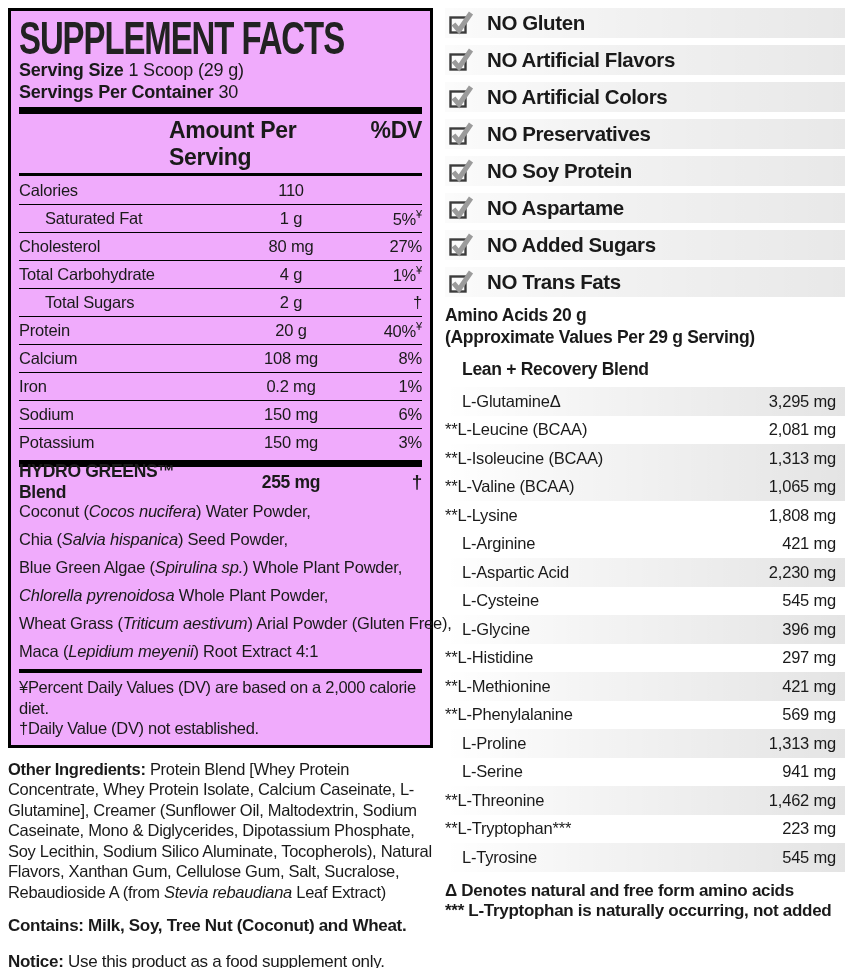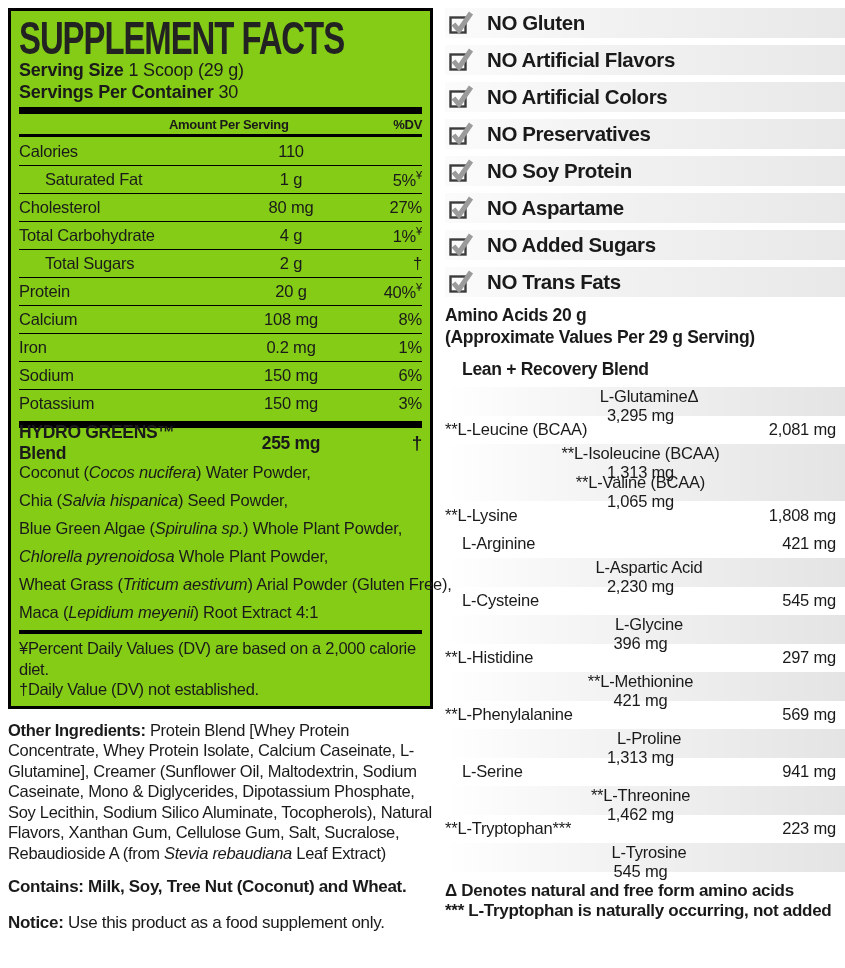--- a/index.html
+++ b/index.html
@@ -2,30 +2,30 @@
 <html><head>
 <meta charset="utf-8">
 <style>
   * { margin:0; padding:0; box-sizing:border-box; }
   html,body { background:#fff; }
   body { font-family:"Liberation Sans", sans-serif; color:#1a1a1a; }
   .page { width:845px; height:968px; overflow:hidden; display:flex; background:#fff; }
 
   
   .col-left { width:437px; flex:none; padding:8px 0 0 8px; }
-  .facts-panel { width:425px; border:3px solid #000; padding:5px 8px 6px 8px; background:#84cc16; }
+  .facts-panel { width:425px; border:3px solid #000; padding:5px 8px 6px 8px; background:#f0abfc; }
   .facts-title { font-weight:bold; font-size:47px; letter-spacing:-1.5px; line-height:44px;
                  transform:scaleX(0.70); transform-origin:left center; white-space:nowrap; color:#222; }
   .serving-line { font-size:18px; line-height:21.5px; letter-spacing:-0.2px; }
   .b { font-weight:bold; }
   .i { font-style:italic; }
   .bar { height:7px; background:#000; margin:4px 0 0 0; }
   .bar.mid { height:4px; }
   .tbl-head { display:flex; justify-content:space-between; padding:3px 0 2px 150px;
-              font-size:13px; letter-spacing:-0.3px; border-bottom:3px solid #000; }
+              font-size:23px; letter-spacing:-0.3px; border-bottom:3px solid #000; }
   .nrow { display:flex; align-items:center; height:28px; font-size:16.5px; letter-spacing:-0.2px; }
   #nutrient-rows .nrow + .nrow { border-top:1.5px solid #000; }
   .nrow .nname { flex:1; }
   .nrow.indent .nname { padding-left:26px; }
   .nrow .namt { width:150px; text-align:center; }
   .nrow .ndv { width:56px; text-align:right; }
   .dvsym { font-size:11px; vertical-align:super; }
   .blend-head { display:flex; align-items:center; height:30px; font-size:17.5px; font-weight:bold; letter-spacing:-0.3px;justify-content:flex-end; }
   .blend-head .bname { flex:1; }
   .blend-head .bamt { width:150px; text-align:center; }
@@ -39,21 +39,21 @@
   
   .col-right { flex:1; padding:8px 0 0 8px; }
   .check-row { display:flex; align-items:center; height:30px; margin-bottom:7px; padding-left:2px;
                background:linear-gradient(90deg, rgba(0,0,0,0.015) 0%, rgba(0,0,0,0.055) 45%, rgba(0,0,0,0.09) 100%); }
   .check-row svg { flex:none; margin-right:13px; }
   .check-label { font-weight:bold; font-size:20.5px; letter-spacing:-0.4px; }
   .amino-head { margin-top:6px; font-size:17.5px; font-weight:bold; line-height:22px; letter-spacing:-0.3px; }
   .blend-title { margin-top:11px; padding-left:17px; font-size:17.5px; font-weight:bold; letter-spacing:-0.3px; }
   #amino-rows { margin-top:7px; }
   .arow { display:flex; align-items:center; height:28.5px; font-size:16.5px; letter-spacing:-0.2px; padding-right:9px; }
-  .arow.shaded { background:linear-gradient(90deg, rgba(0,0,0,0) 0%, rgba(0,0,0,0.045) 35%, rgba(0,0,0,0.105) 100%);flex-direction:column; }
+  .arow.shaded { background:linear-gradient(90deg, rgba(0,0,0,0) 0%, rgba(0,0,0,0.045) 35%, rgba(0,0,0,0.105) 100%); }
   .arow .aname { flex:1; }
   .arow .aname.noind { padding-left:17px; }
   .arow .aval { text-align:right; }
   .amino-notes { margin-top:9px; font-size:17px; font-weight:bold; line-height:20.5px; letter-spacing:-0.3px; }
 </style>
 </head>
 <body>
 
 <div class="page">
 

